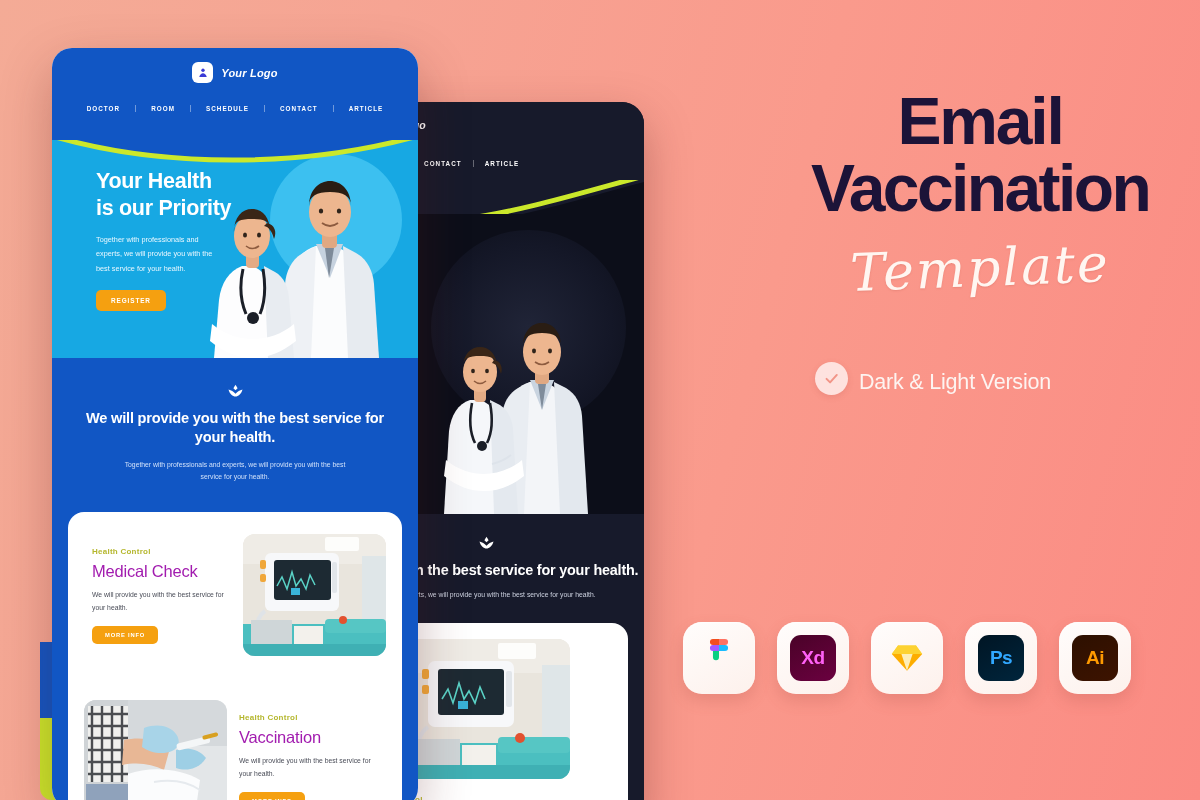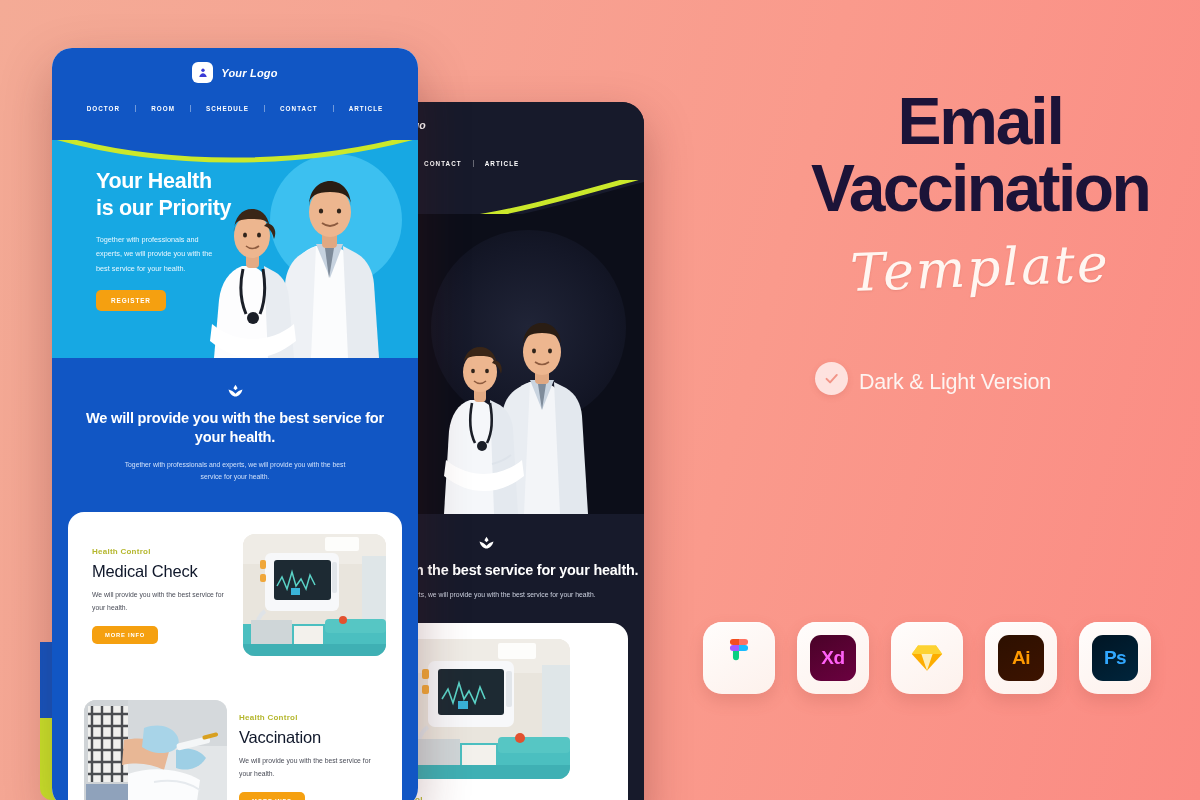--- a/index.html
+++ b/index.html
@@ -99,21 +99,21 @@
     padding:7px 15px;border-radius:5px;border:none;cursor:pointer;
   }
   .l-docs { position:absolute; right:-6px; bottom:0; width:230px; height:200px; z-index:2;}
   .l-mid { background:#1156c4; padding:26px 0 28px; text-align:center; }
   .l-mid h2 { color:#fff;font-size:14.6px;font-weight:700;line-height:1.32;padding:0 26px;letter-spacing:-.2px; }
   .l-mid p { color:#cfe0fa;font-size:6.8px;line-height:1.9;margin-top:11px;padding:0 62px; }
   .l-cardwrap { background:#1156c4; padding:0 0 0 0; position:relative; }
   .l-card { background:#fff; border-radius:16px; margin:0 16px; overflow:hidden; }
   .row { display:flex; align-items:center; padding:22px 0; }
   .row .txt { flex:1; padding:0 12px 0 24px; }
-  .row .txt h3 { font-size:16.5px;font-weight:400;color:#0f172a;margin-top:6px;letter-spacing:-.2px; }
+  .row .txt h3 { font-size:16.5px;font-weight:400;color:#a21caf;margin-top:6px;letter-spacing:-.2px; }
   .row .txt p { font-size:6.8px;color:#4a4d58;line-height:1.95;margin-top:7px; }
   .btn-more {
     display:inline-block;margin-top:11px;background:#f5a010;color:#fff;
     font-size:5.8px;font-weight:700;letter-spacing:.8px;
     padding:6px 13px;border-radius:5px;border:none;cursor:pointer;
   }
   .row .pic { width:143px;height:122px;border-radius:12px;overflow:hidden;flex:none;margin-right:16px; position:relative;}
   .row.rev .pic { margin-right:0; margin-left:16px; order:-1; }
   .row.rev .txt { padding:0 24px 0 12px; }
 
@@ -144,21 +144,21 @@
   .feat { display:flex; align-items:flex-end; gap:11px; margin-bottom:36px; }
   .chk {
     width:33px;height:33px;border-radius:50%;
     background:rgba(255,255,255,.72);
     display:flex;align-items:center;justify-content:center;flex:none;
     box-shadow:0 2px 6px rgba(170,70,60,.16);
   }
   .chk svg { width:17px;height:17px; }
   .feat span { color:#fdf4f1; font-size:21.5px; font-weight:400; letter-spacing:-.2px; }
 
-  .apps { position:absolute; left:703px; top:622px; display:flex; gap:22px; }
+  .apps { position:absolute; left:683px; top:622px; display:flex; gap:22px; }
   .app {
     width:72px;height:72px;border-radius:19px;
     background:linear-gradient(150deg,#fffdfc 0%,#fdf1ec 100%);
     display:flex;align-items:center;justify-content:center;
     box-shadow:0 7px 16px rgba(160,70,60,.20), inset 0 1px 2px rgba(255,255,255,.9);
   }
   .app .chip { width:46px;height:46px;border-radius:11px;display:flex;align-items:center;justify-content:center;
                font-weight:700; font-size:19px; letter-spacing:-.5px; }
   .chip-xd { background:linear-gradient(150deg,#4a0228 0%,#6b0140 100%); color:#ff61f6; }
   .chip-ai { background:linear-gradient(150deg,#2d1000 0%,#3d1300 100%); color:#ff9a00; }
@@ -473,18 +473,18 @@
       <svg viewBox="0 0 40 36" width="32" height="30">
         <path d="M9 2h22l8 11H1z" fill="#fdd231"></path>
         <path d="M1 13l19 21L39 13z" fill="#fdad00"></path>
         <path d="M9 2L1 13h12z" fill="#fdd231"></path>
         <path d="M31 2l8 11H27z" fill="#fdd231"></path>
         <path d="M13 13h14l-7 21z" fill="#feeeb7"></path>
       </svg>
     </span>
   </div>
   <div class="app">
+    <span class="chip chip-ps">Ps</span>
+  </div>
+  <div class="app">
     <span class="chip chip-ai">Ai</span>
   </div>
-  <div class="app">
-    <span class="chip chip-ps">Ps</span>
-  </div>
 </div>
 
 </body></html>

